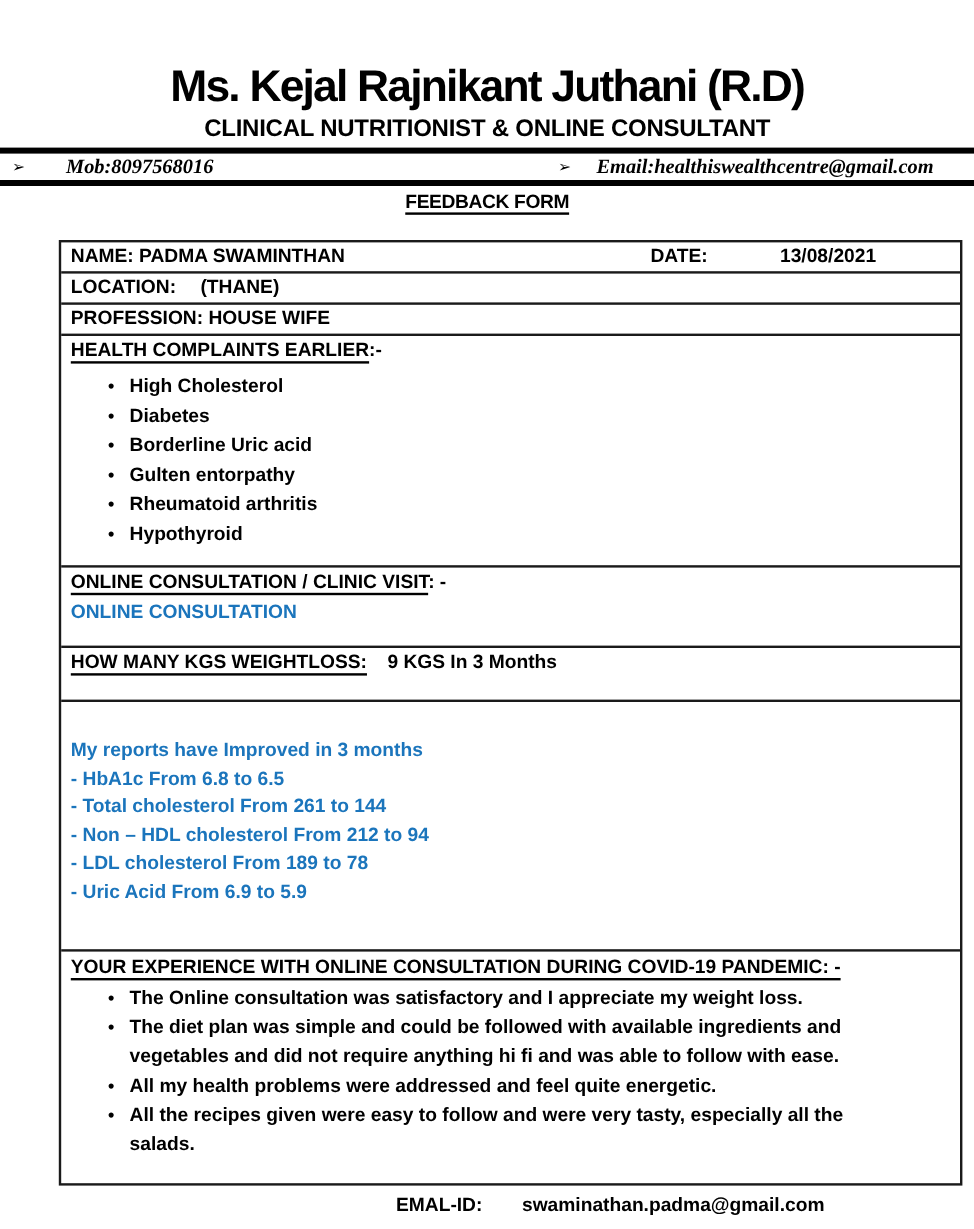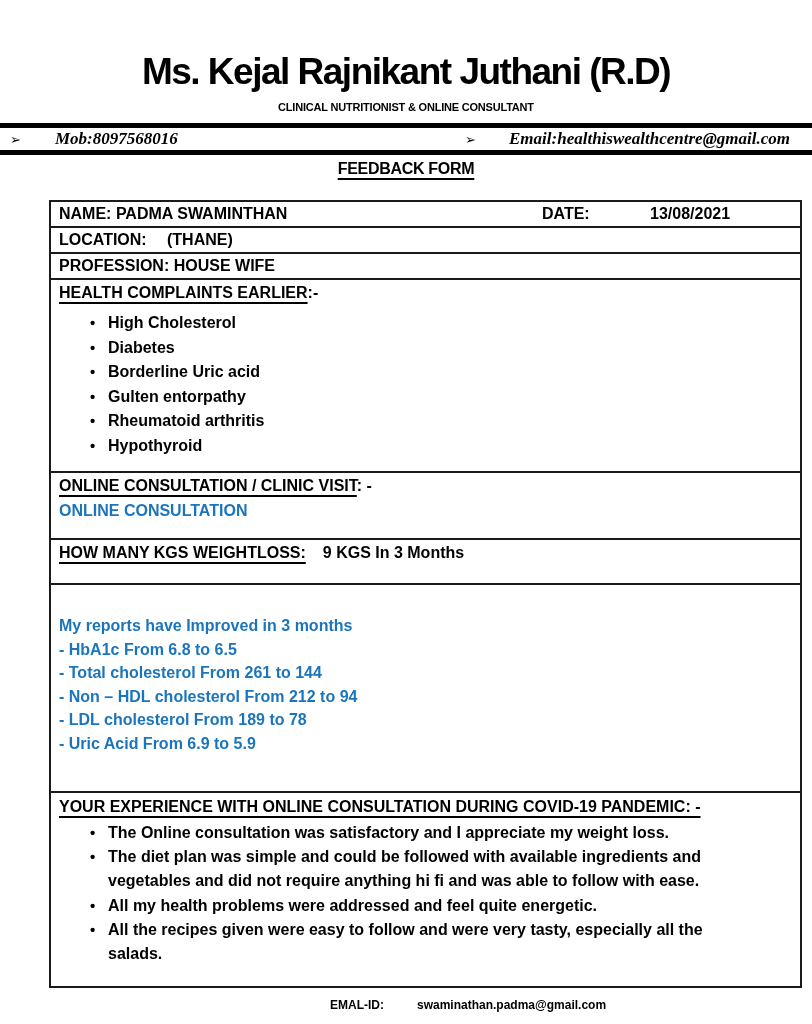--- a/index.html
+++ b/index.html
@@ -20,21 +20,21 @@
   
   .hdr-title{
     text-align:center;
     font-size:37px;
     font-weight:800;
     letter-spacing:-1.5px;
     line-height:44px;
   }
   .hdr-sub{
     text-align:center;
-    font-size:11px;
+    font-size:20px;
     font-weight:bold;
     letter-spacing:-0.2px;
     line-height:20px;
     margin-top:3px;
   }
   .rule{height:5px;background:#000;width:812px;}
   .rule-top{margin-top:6px;}
   .contact-row{
     position:relative;
     height:22px;
@@ -46,21 +46,21 @@
   }
   .contact-row .arrow{
     font-family:"DejaVu Sans",sans-serif;
     font-style:normal;
     font-size:13px;
     position:absolute;top:1px;
   }
   .arrow-1{left:10px;}
   .arrow-2{left:465px;}
   .mob{position:absolute;left:55px;}
-  .mail{position:absolute;right:22px;}
+  .mail{position:absolute;right:34px;}
 
   .form-title-wrap{text-align:center;margin-top:5px;height:27px;}
   .form-title{
     font-size:16px;
     font-weight:bold;
     letter-spacing:-0.3px;
     text-decoration:underline;
     text-decoration-thickness:2px;
     text-underline-offset:4px;
   }
@@ -119,21 +119,21 @@
 
   .r-exp{min-height:193px;}
   .r-exp .sec-head{line-height:24px;}
   .exp-list{margin-top:2px;}
   .exp-list li{line-height:24.2px;}
 
   
   .footer-email{
     margin-top:6px;
     margin-left:330px;
-    font-size:12px;
+    font-size:16px;
     font-weight:bold;
     line-height:22px;
     display:flex;
   }
   .footer-email .f-val{margin-left:33px;}
 </style>
 </head>
 <body>
 
 <div class="page">

